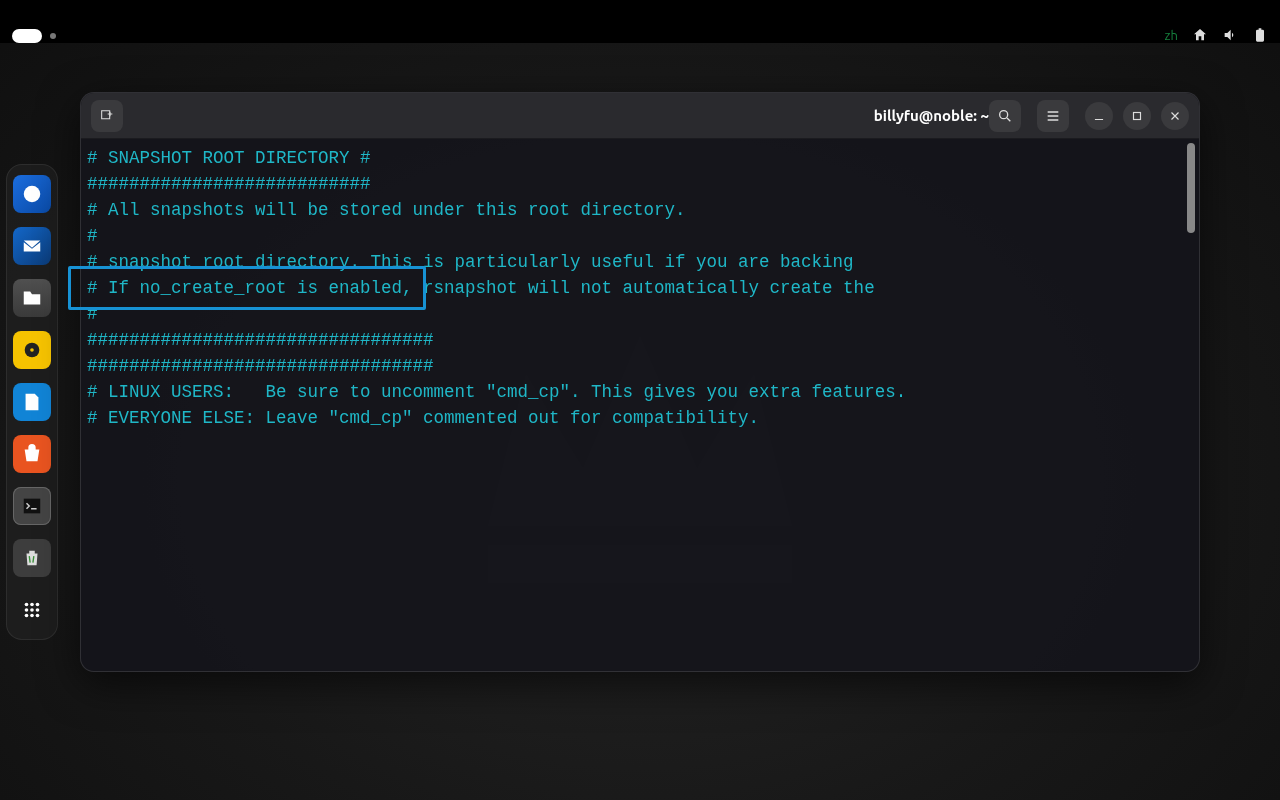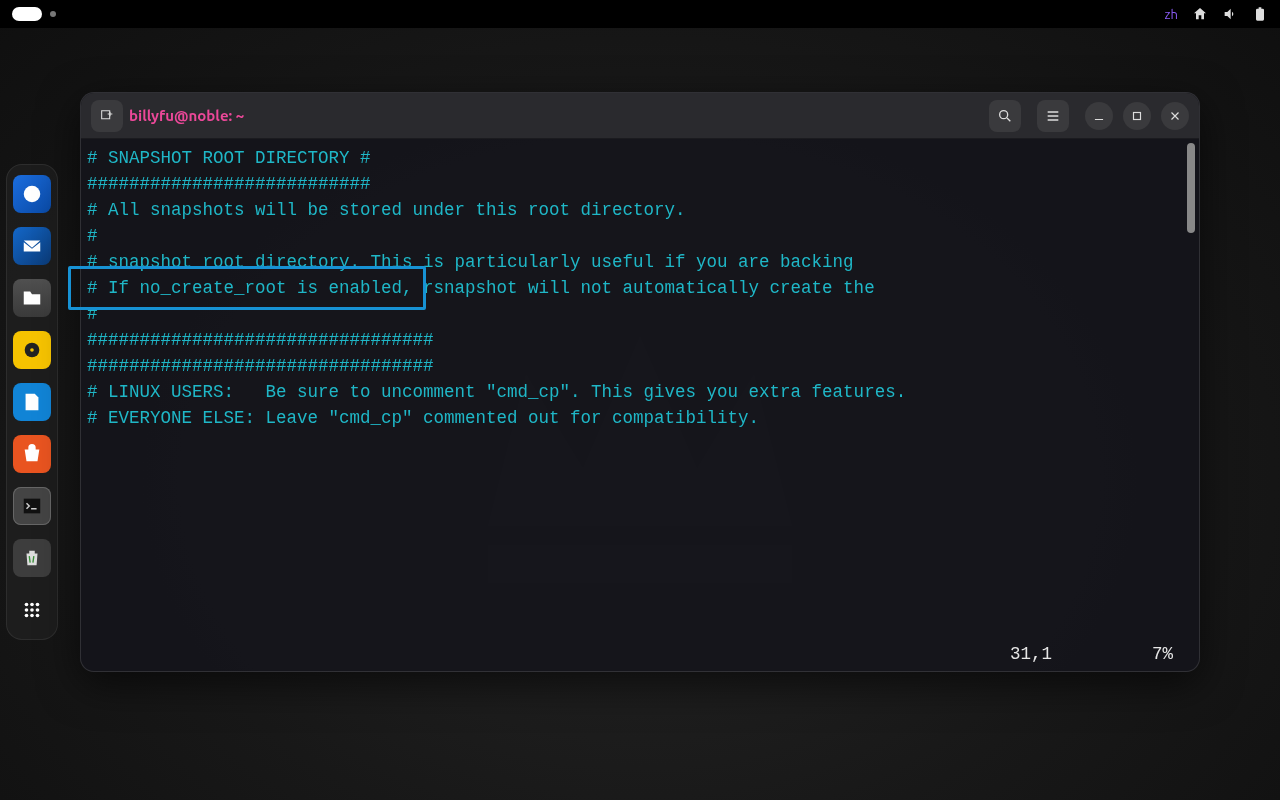--- a/index.html
+++ b/index.html
@@ -9,27 +9,27 @@
     background-image: radial-gradient(ellipse at 50% 60%, #252525 0%, #181818 55%, #0f0f0f 100%);
     font-family: Ubuntu, Cantarell, "Segoe UI", sans-serif;
     color: #e6e6e6;
     position: relative;
   }
 
   
   .top-panel {
     position: absolute;
     top: 0; left: 0; right: 0;
-    height: 28px;
+    height: 43px;
     background: #000;
     display: flex;
-    align-items: center;
+    align-items: flex-end;
     padding: 0 12px;
     font-size: 13px;
-    color: #8b5cf6;
+    color: #15803d;
   }
   .top-panel .left   { display:flex; align-items:center; gap:8px }
   .top-panel .right  { margin-left:auto; display:flex; align-items:center; gap:14px }
   .pill {
     width: 30px; height: 14px; border-radius: 8px; background:#fff;
   }
   .dot  { width:6px; height:6px; border-radius:50%; background:#777 }
   .pnl-icon { width:16px; height:16px; fill:#ddd }
 
   
@@ -84,21 +84,21 @@
     border-bottom:1px solid #1b1b1f;
   }
   .tb-btn {
     width:32px; height:32px; border-radius:8px;
     background:#3a3a3d;
     display:flex; align-items:center; justify-content:center;
     margin-right:6px;
   }
   .tb-btn svg { width:16px; height:16px; fill:#ddd }
   .tb-title {
-    flex:1; text-align:left; font-weight:600; color:#ec4899; font-size:15px;
+    flex:1; text-align:right; font-weight:600; color:#ffffff; font-size:15px;
   }
   .tb-right { display:flex; gap:10px; align-items:center }
   .tb-circle {
     width:28px; height:28px; border-radius:50%;
     background:#3a3a3d; display:flex; align-items:center; justify-content:center;
   }
   .tb-circle svg { width:14px; height:14px; fill:#ddd }
 
   .terminal-body {
     flex:1;
@@ -277,22 +277,18 @@
     <div class="line"># snapshot_root directory. This is particularly useful if you are backing</div>
     <div class="line"># If no_create_root is enabled, rsnapshot will not automatically create the</div>
     <div class="line">#</div>
     <div class="line"></div>
     <div class="line">#################################</div>
     <div class="line">#################################</div>
     <div class="line"></div>
     <div class="line"># LINUX USERS:   Be sure to uncomment "cmd_cp". This gives you extra features.</div>
     <div class="line"># EVERYONE ELSE: Leave "cmd_cp" commented out for compatibility.</div>
 
-    <div class="status-line">
-      <span class="pos">31,1</span>
-      <span class="pct">7%</span>
-    </div>
   </div>
 
   <div class="scrollbar"></div>
 </div>
 
 <div class="highlight-box"></div>
 
 </body></html>

